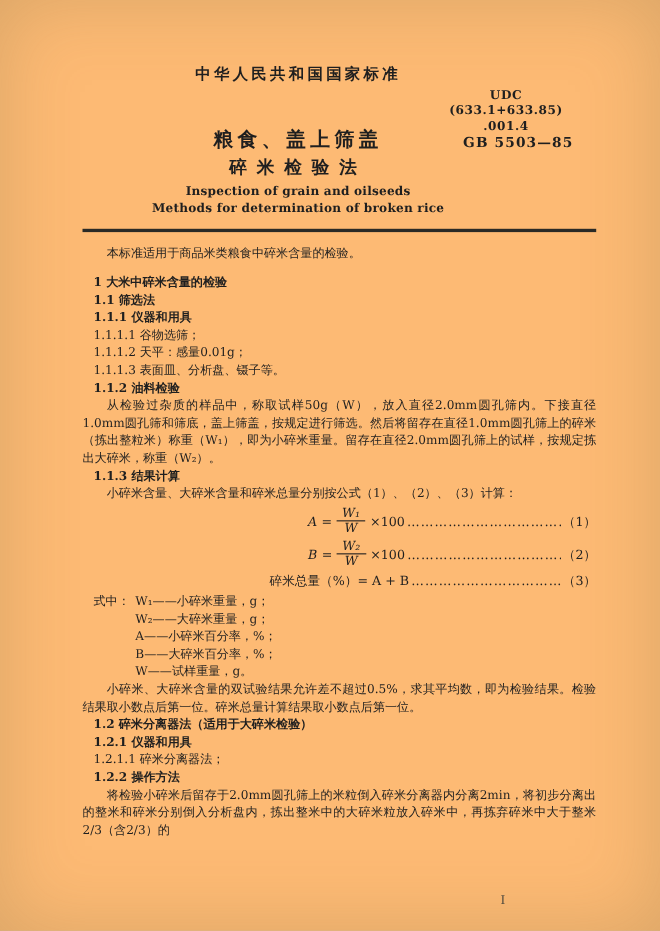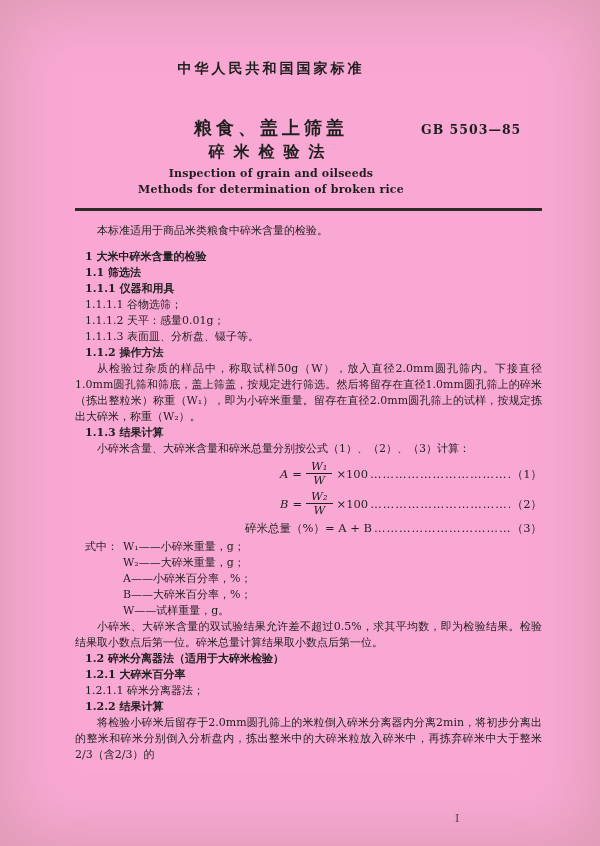--- a/index.html
+++ b/index.html
@@ -3,21 +3,21 @@
 <meta charset="utf-8">
 <style>
   html,body{margin:0;padding:0;}
   body{
     width:600px;height:846px;
     background:#cfc9b6;
     font-family:"DejaVu Serif","Liberation Serif",serif;
   }
   .page{
     position:relative;width:600px;height:846px;box-sizing:border-box;
-    background:#f9a8d4;color:#1f1f1f;
+    background:#fdba74;color:#1f1f1f;
     padding:60px 58px 0 75px;overflow:hidden;
     box-shadow:inset 0 0 70px rgba(125,110,70,.28);
   }
   
   .hdr{position:relative;}
   .hdr-left{width:392px;text-align:center;}
   .std-name{font-size:14px;font-weight:700;letter-spacing:3px;line-height:17px;}
   .udc{position:absolute;top:20px;left:320px;width:130px;text-align:center;
        font-size:11px;font-weight:700;line-height:14px;letter-spacing:.5px;}
   .titles{margin-top:40px;}
@@ -66,35 +66,39 @@
   <div class="hdr">
     <div class="hdr-left">
       <div class="std-name">中华人民共和国国家标准</div>
       <div class="titles">
         <div class="title-cn1">粮食、盖上筛盖</div>
         <div class="title-cn2">碎米检验法</div>
       </div>
       <div class="title-en">Inspection of grain and oilseeds</div>
       <div class="title-en">Methods for determination of broken rice</div>
     </div>
+    <div class="udc">
+      <div>UDC (633.1+633.85)</div>
+      <div>.001.4</div>
+    </div>
     <div class="std-code">GB 5503—85</div>
   </div>
 
   <div class="rule hdr-rule"></div>
 
   <div class="doc-body">
     <p class="para indent intro">本标准适用于商品米类粮食中碎米含量的检验。</p>
 
     <div class="h first-h">1 大米中碎米含量的检验</div>
     <div class="h">1.1 筛选法</div>
     <div class="h">1.1.1 仪器和用具</div>
     <div class="item">1.1.1.1 谷物选筛；</div>
     <div class="item">1.1.1.2 天平：感量0.01g；</div>
     <div class="item">1.1.1.3 表面皿、分析盘、镊子等。</div>
-    <div class="h">1.1.2 操作方法</div>
+    <div class="h">1.1.2 油料检验</div>
     <p class="para indent justify">从检验过杂质的样品中，称取试样50g（W），放入直径2.0mm圆孔筛内。下接直径1.0mm圆孔筛和筛底，盖上筛盖，按规定进行筛选。然后将留存在直径1.0mm圆孔筛上的碎米（拣出整粒米）称重（W₁），即为小碎米重量。留存在直径2.0mm圆孔筛上的试样，按规定拣出大碎米，称重（W₂）。</p>
     <div class="h">1.1.3 结果计算</div>
     <p class="para indent">小碎米含量、大碎米含量和碎米总量分别按公式（1）、（2）、（3）计算：</p>
 
     <div class="formula">
       <span class="var">A</span>
       <span class="eqsign">=</span>
       <span class="frac">
         <span class="num var">W₁</span>
         <span class="den var">W</span>
@@ -127,21 +131,21 @@
         <span class="def-prefix">式中：</span><span>W₁——小碎米重量，g；</span>
       </div>
       <div class="def-line ind">W₂——大碎米重量，g；</div>
       <div class="def-line ind">A——小碎米百分率，%；</div>
       <div class="def-line ind">B——大碎米百分率，%；</div>
       <div class="def-line ind">W——试样重量，g。</div>
     </div>
 
     <p class="para indent justify">小碎米、大碎米含量的双试验结果允许差不超过0.5%，求其平均数，即为检验结果。检验结果取小数点后第一位。碎米总量计算结果取小数点后第一位。</p>
     <div class="h">1.2 碎米分离器法（适用于大碎米检验）</div>
-    <div class="h">1.2.1 大碎米百分率</div>
+    <div class="h">1.2.1 仪器和用具</div>
     <div class="item">1.2.1.1 碎米分离器法；</div>
-    <div class="h">1.2.2 结果计算</div>
+    <div class="h">1.2.2 操作方法</div>
     <p class="para indent justify">将检验小碎米后留存于2.0mm圆孔筛上的米粒倒入碎米分离器内分离2min，将初步分离出的整米和碎米分别倒入分析盘内，拣出整米中的大碎米粒放入碎米中，再拣弃碎米中大于整米2/3（含2/3）的</p>
   </div>
 
 
   <span class="corner-mark">I</span>
 </div>
 
 </body></html>

